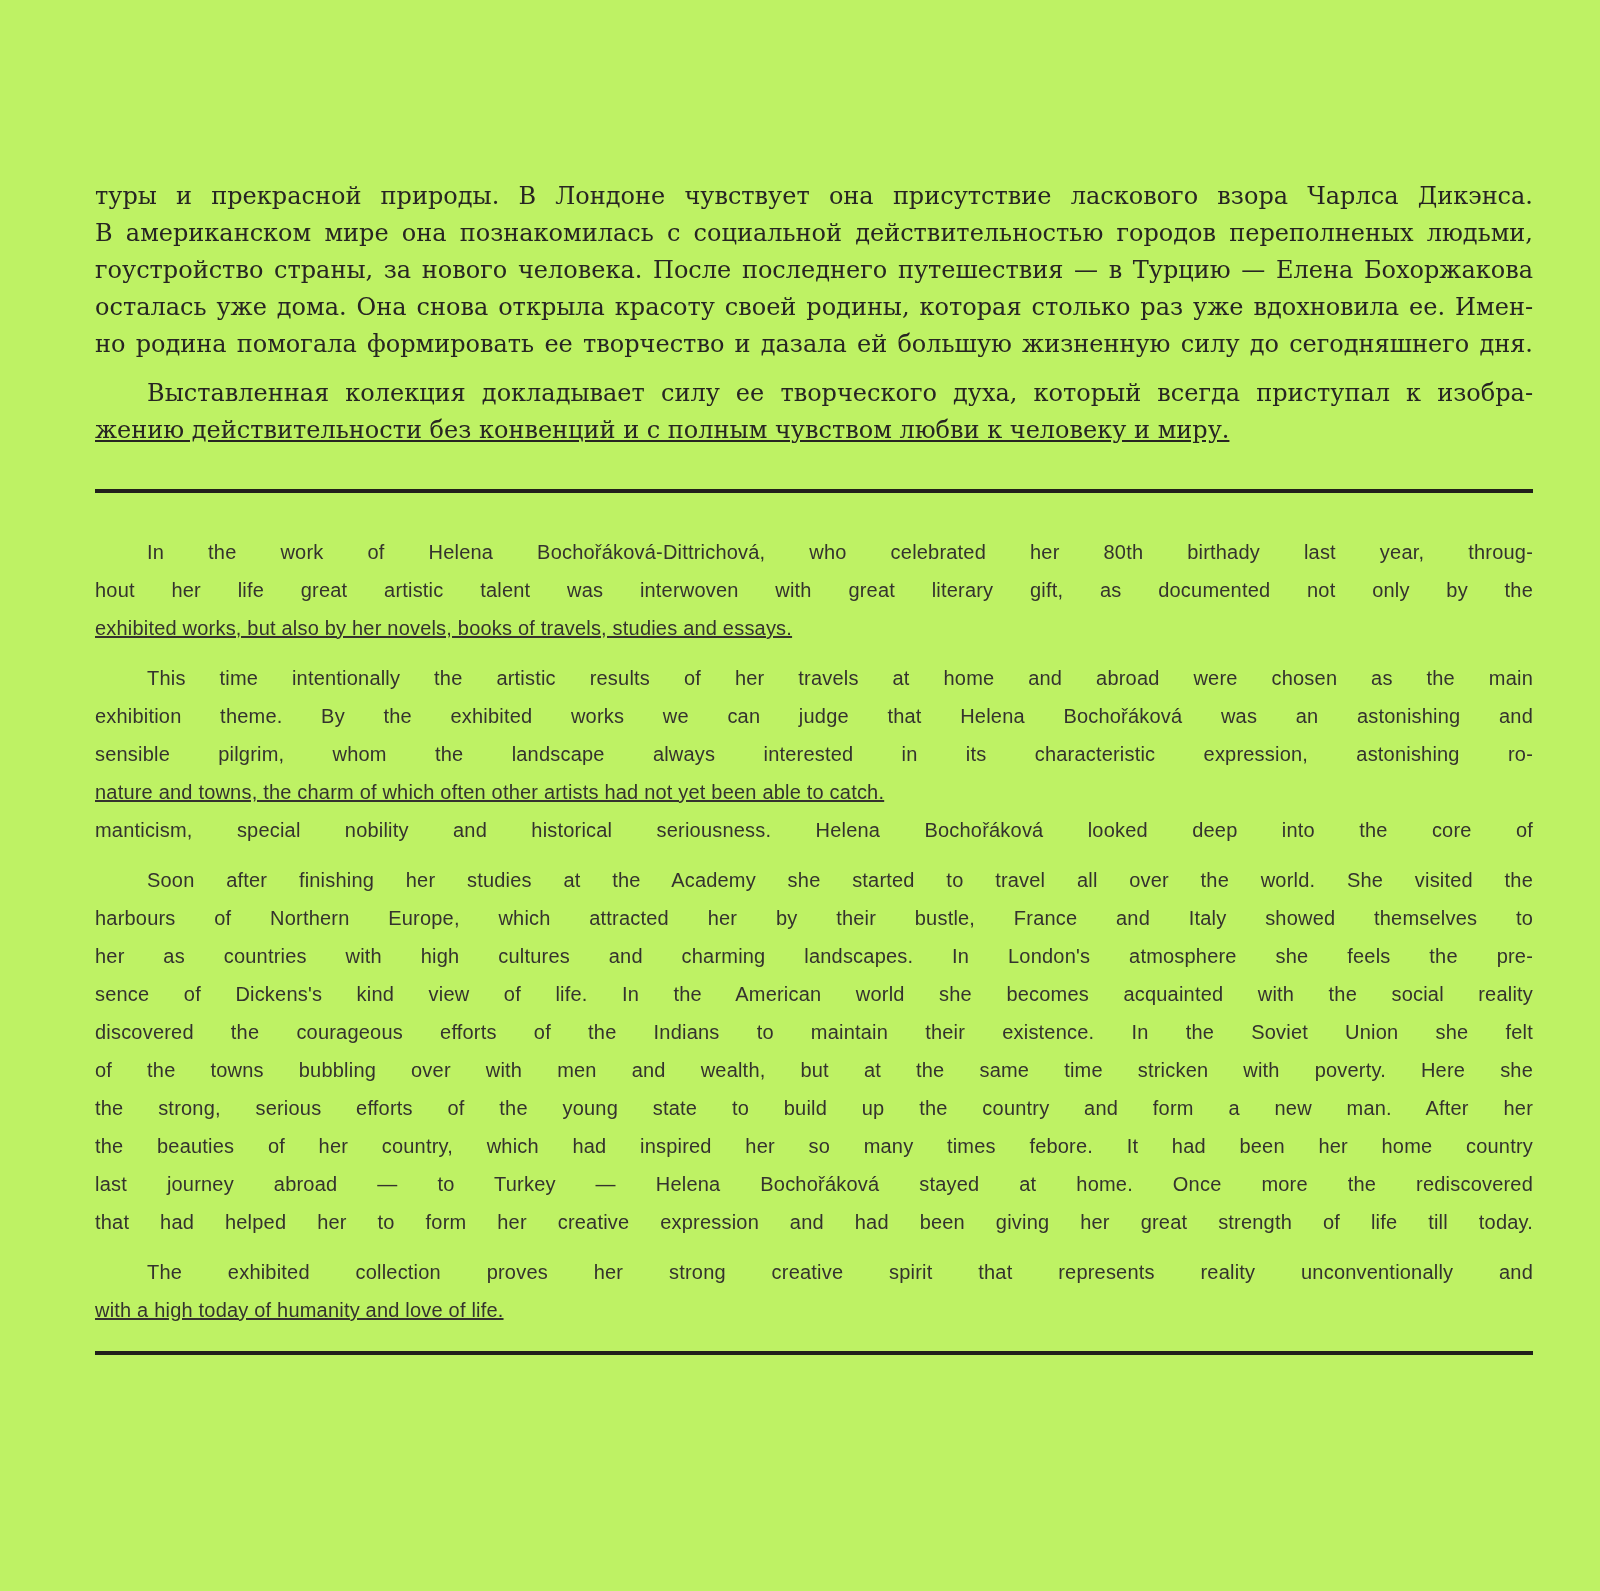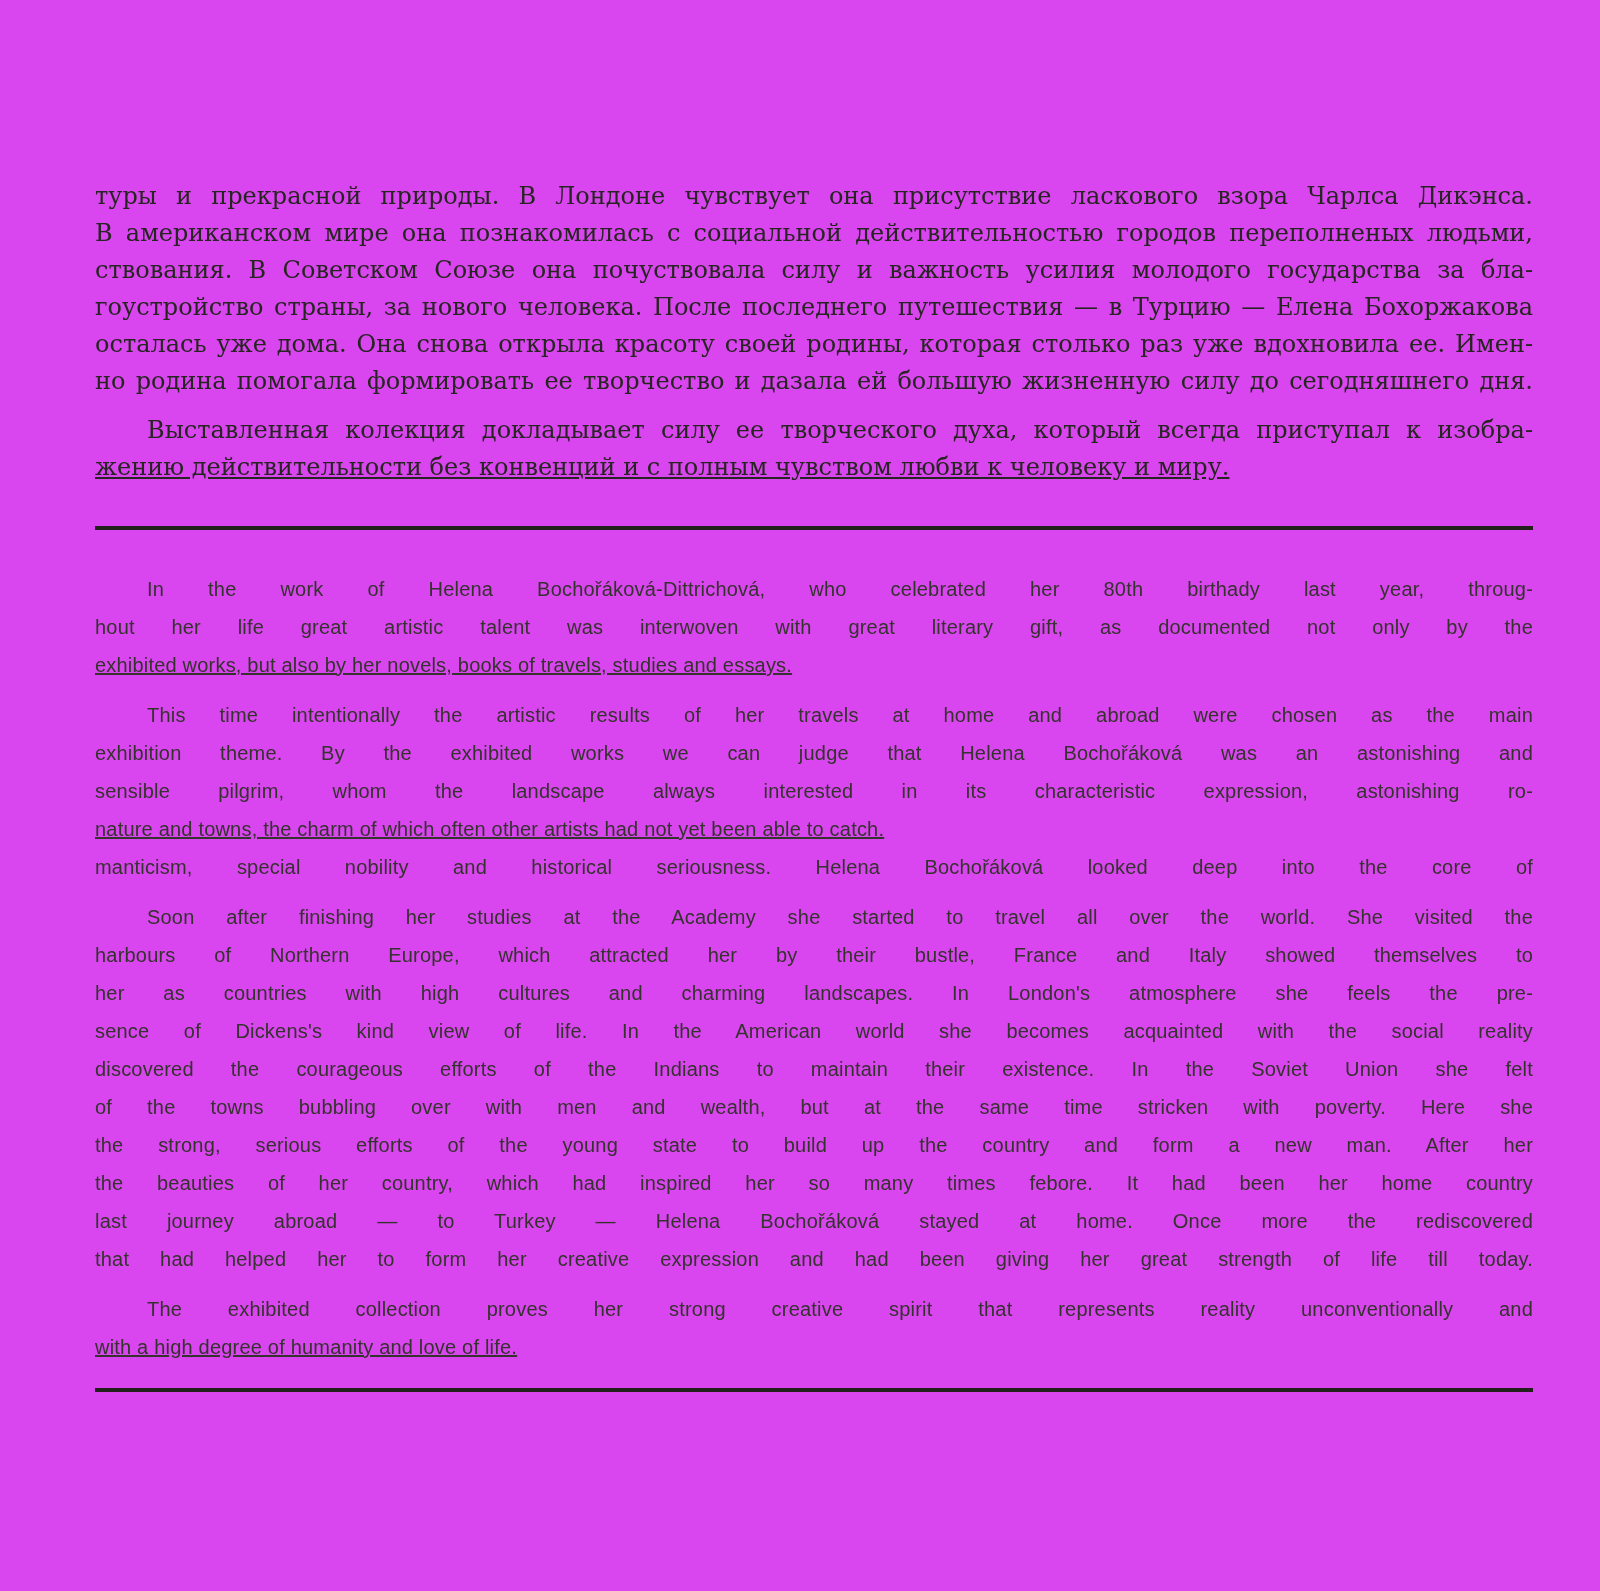--- a/index.html
+++ b/index.html
@@ -4,21 +4,21 @@
 <style>
   html, body {
     margin: 0;
     padding: 0;
     background: #e8e5d8;
   }
   .page {
     position: relative;
     width: 1600px;
     height: 1591px;
-    background: #d946ef;
+    background: #bef264;
     overflow: hidden;
   }
   .content {
     position: absolute;
     left: 95px;
     top: 0;
     width: 1438px;
   }
   
   .ru {
@@ -56,21 +56,20 @@
 </head>
 <body>
 
 <div class="page">
   <div class="content">
 
     <section class="ru">
       <div class="para">
         <div class="line">туры и прекрасной природы. В Лондоне чувствует она присутствие ласкового взора Чарлса Дикэнса.</div>
         <div class="line">В американском мире она познакомилась с социальной действительностью городов переполненых людьми,</div>
-        <div class="line">ствования. В Советском Союзе она почуствовала силу и важность усилия молодого государства за бла-</div>
         <div class="line">гоустройство страны, за нового человека. После последнего путешествия — в Турцию — Елена Бохоржакова</div>
         <div class="line">осталась уже дома. Она снова открыла красоту своей родины, которая столько раз уже вдохновила ее. Имен-</div>
         <div class="line">но родина помогала формировать ее творчество и дазала ей большую жизненную силу до сегодняшнего дня.</div>
       </div>
       <div class="para">
         <div class="line indent">Выставленная колекция докладывает силу ее творческого духа, который всегда приступал к изобра-</div>
         <div class="line left-last">жению действительности без конвенций и с полным чувством любви к человеку и миру.</div>
       </div>
     </section>
 
@@ -96,20 +95,20 @@
         <div class="line">sence of Dickens's kind view of life. In the American world she becomes acquainted with the social reality</div>
         <div class="line">discovered the courageous efforts of the Indians to maintain their existence. In the Soviet Union she felt</div>
         <div class="line">of the towns bubbling over with men and wealth, but at the same time stricken with poverty. Here she</div>
         <div class="line">the strong, serious efforts of the young state to build up the country and form a new man. After her</div>
         <div class="line">the beauties of her country, which had inspired her so many times febore. It had been her home country</div>
         <div class="line">last journey abroad — to Turkey — Helena Bochořáková stayed at home. Once more the rediscovered</div>
         <div class="line">that had helped her to form her creative expression and had been giving her great strength of life till today.</div>
       </div>
       <div class="para">
         <div class="line indent">The exhibited collection proves her strong creative spirit that represents reality unconventionally and</div>
-        <div class="line left-last">with a high degree of humanity and love of life.</div>
+        <div class="line left-last">with a high today of humanity and love of life.</div>
       </div>
     </section>
 
     <div class="rule rule-bottom"></div>
 
   </div>
 </div>
 
 </body></html>

